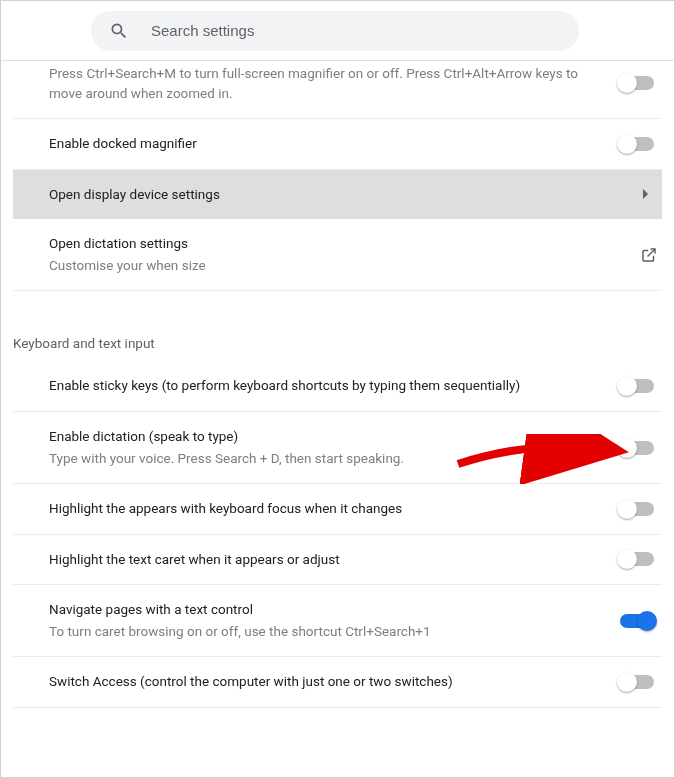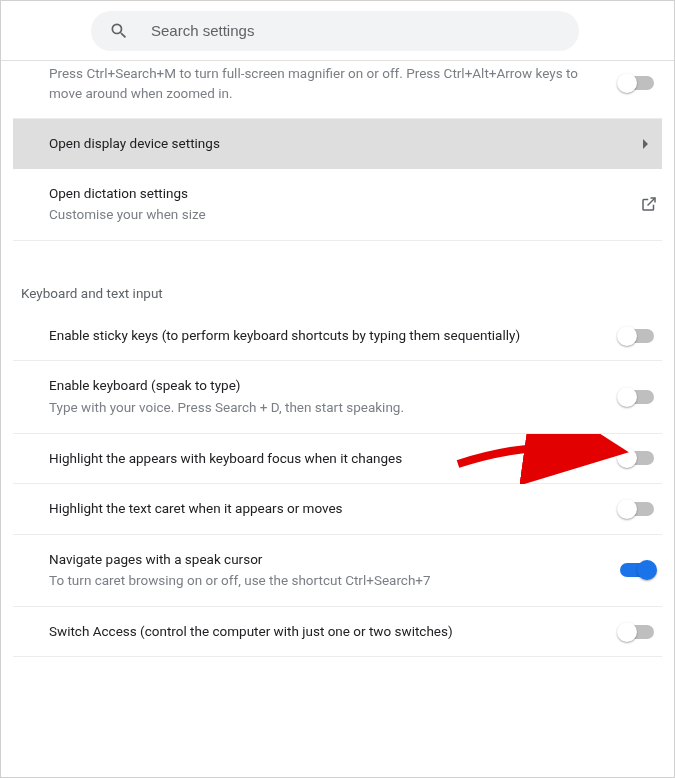--- a/index.html
+++ b/index.html
@@ -45,21 +45,20 @@
       top: 60px; left: 0; right: 0; bottom: 0;
       overflow: hidden;
       padding: 0 12px;
     }
     .scroll-inner { position: relative; top: -14px; }
     .section-title {
       font-size: 13.5px;
       color: #5f6368;
       padding: 14px 0 10px 0;
       margin-top: 30px;
-      margin-left: 8px;
     }
     .row {
       display: flex;
       align-items: center;
       justify-content: space-between;
       padding: 15px 4px 15px 36px;
       border-bottom: 1px solid #ececec;
       min-height: 48px;
     }
     .row.highlight { background: #dedede; border-bottom: none; }
@@ -126,20 +125,28 @@
 
   <div class="row">
     <div class="textcol">
       <div class="row-sub">Press Ctrl+Search+M to turn full-screen magnifier on or off. Press Ctrl+Alt+Arrow keys to move around when zoomed in.</div>
     </div>
     <div class="toggle">
           <div class="knob"></div>
         </div>
   </div>
 
+  <div class="row">
+    <div class="textcol">
+      <div class="row-title">Enable docked magnifier</div>
+    </div>
+    <div class="toggle">
+          <div class="knob"></div>
+        </div>
+  </div>
 
   <div class="row highlight">
     <div class="textcol">
       <div class="row-title">Open display device settings</div>
     </div>
     <div class="chev"></div>
   </div>
 
   <div class="row">
     <div class="textcol">
@@ -162,50 +169,50 @@
           <div class="row-title">Enable sticky keys (to perform keyboard shortcuts by typing them sequentially)</div>
         </div>
     <div class="toggle">
           <div class="knob"></div>
         </div>
   </div>
 
 
   <div class="row">
     <div class="textcol">
-      <div class="row-title">Enable keyboard (speak to type)</div>
+      <div class="row-title">Enable dictation (speak to type)</div>
       <div class="row-sub">Type with your voice. Press Search + D, then start speaking.</div>
     </div>
     <div class="toggle">
           <div class="knob"></div>
         </div>
   </div>
 
   <div class="row">
     <div class="textcol">
           <div class="row-title">Highlight the appears with keyboard focus when it changes</div>
         </div>
     <div class="toggle">
           <div class="knob"></div>
         </div>
   </div>
 
   <div class="row">
     <div class="textcol">
-          <div class="row-title">Highlight the text caret when it appears or moves</div>
-        </div>
-    <div class="toggle">
-          <div class="knob"></div>
-        </div>
-  </div>
-
-  <div class="row">
-    <div class="textcol">
-      <div class="row-title">Navigate pages with a speak cursor</div>
-      <div class="row-sub">To turn caret browsing on or off, use the shortcut Ctrl+Search+7</div>
+          <div class="row-title">Highlight the text caret when it appears or adjust</div>
+        </div>
+    <div class="toggle">
+          <div class="knob"></div>
+        </div>
+  </div>
+
+  <div class="row">
+    <div class="textcol">
+      <div class="row-title">Navigate pages with a text control</div>
+      <div class="row-sub">To turn caret browsing on or off, use the shortcut Ctrl+Search+1</div>
     </div>
     <div class="toggle on">
           <div class="knob"></div>
         </div>
   </div>
 
   <div class="row">
     <div class="textcol">
           <div class="row-title">Switch Access (control the computer with just one or two switches)</div>
         </div>

